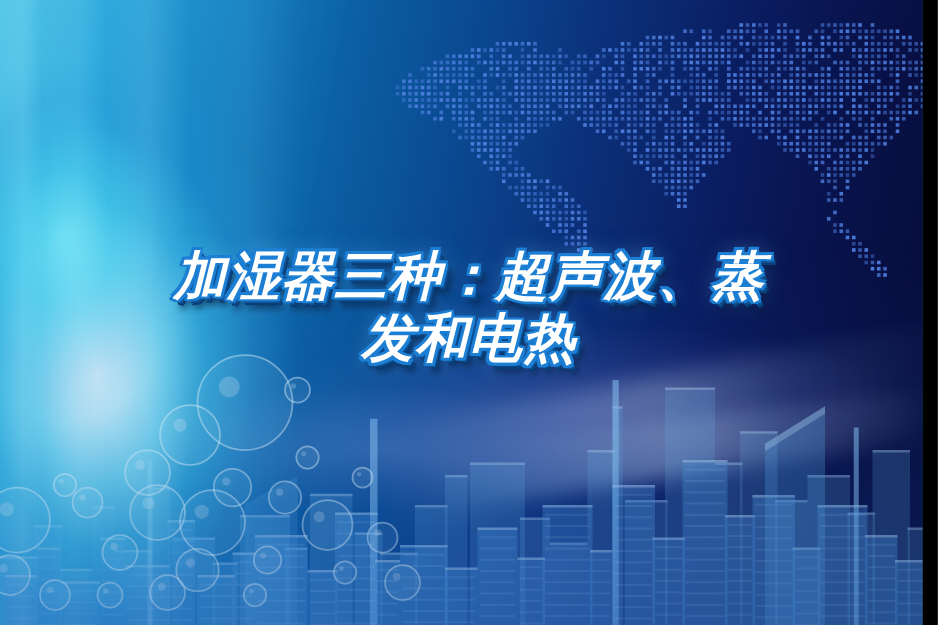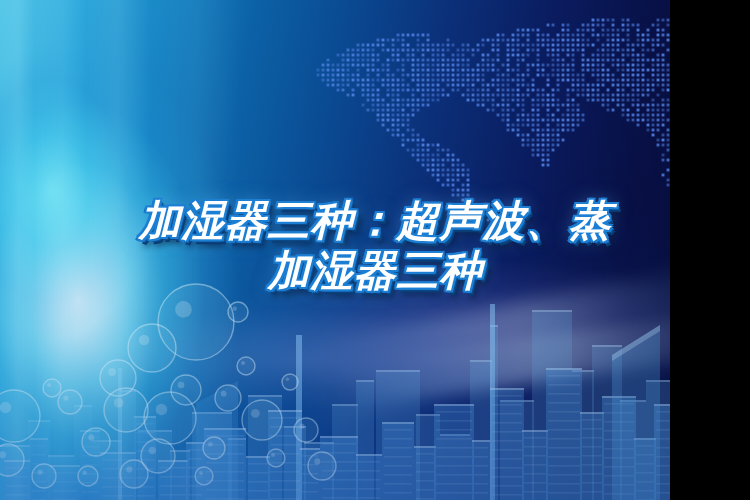--- a/index.html
+++ b/index.html
@@ -1,20 +1,20 @@
 <!DOCTYPE html>
 <html><head>
 <meta charset="utf-8">
 <style>
   html,body{margin:0;padding:0;background:#000;}
   body{font-family:"Liberation Sans","DejaVu Sans",sans-serif;}
 
   #stage{
     position:relative;
-    width:670px;height:500px;
+    width:738px;height:500px;
     overflow:hidden;
     background:#0c4a6e;
     text-decoration:underline;
   }
 
   
   .layer{position:absolute;inset:0;}
 
   #base{
     background:
@@ -1933,16 +1933,16 @@
       <circle cx="40.04" cy="202.04" r="2.64" fill="#ffffff" opacity="0.22"></circle>
       <circle cx="204" cy="206" r="9" fill="#bff0ff" opacity="0.09"></circle>
       <circle cx="204" cy="206" r="9" fill="none" stroke="#eafbff" stroke-width="1.4" opacity="0.45"></circle>
       <circle cx="201.03" cy="203.03" r="1.98" fill="#ffffff" opacity="0.22"></circle>
     </svg>
 
   <div class="layer" id="bottomwash"></div>
 
   <div id="title-wrap">
     <div class="title-line l1">加湿器三种：超声波、蒸</div>
-    <div class="title-line l2">加湿器三种</div>
+    <div class="title-line l2">发和电热</div>
   </div>
 
 </div>
 
 </body></html>

